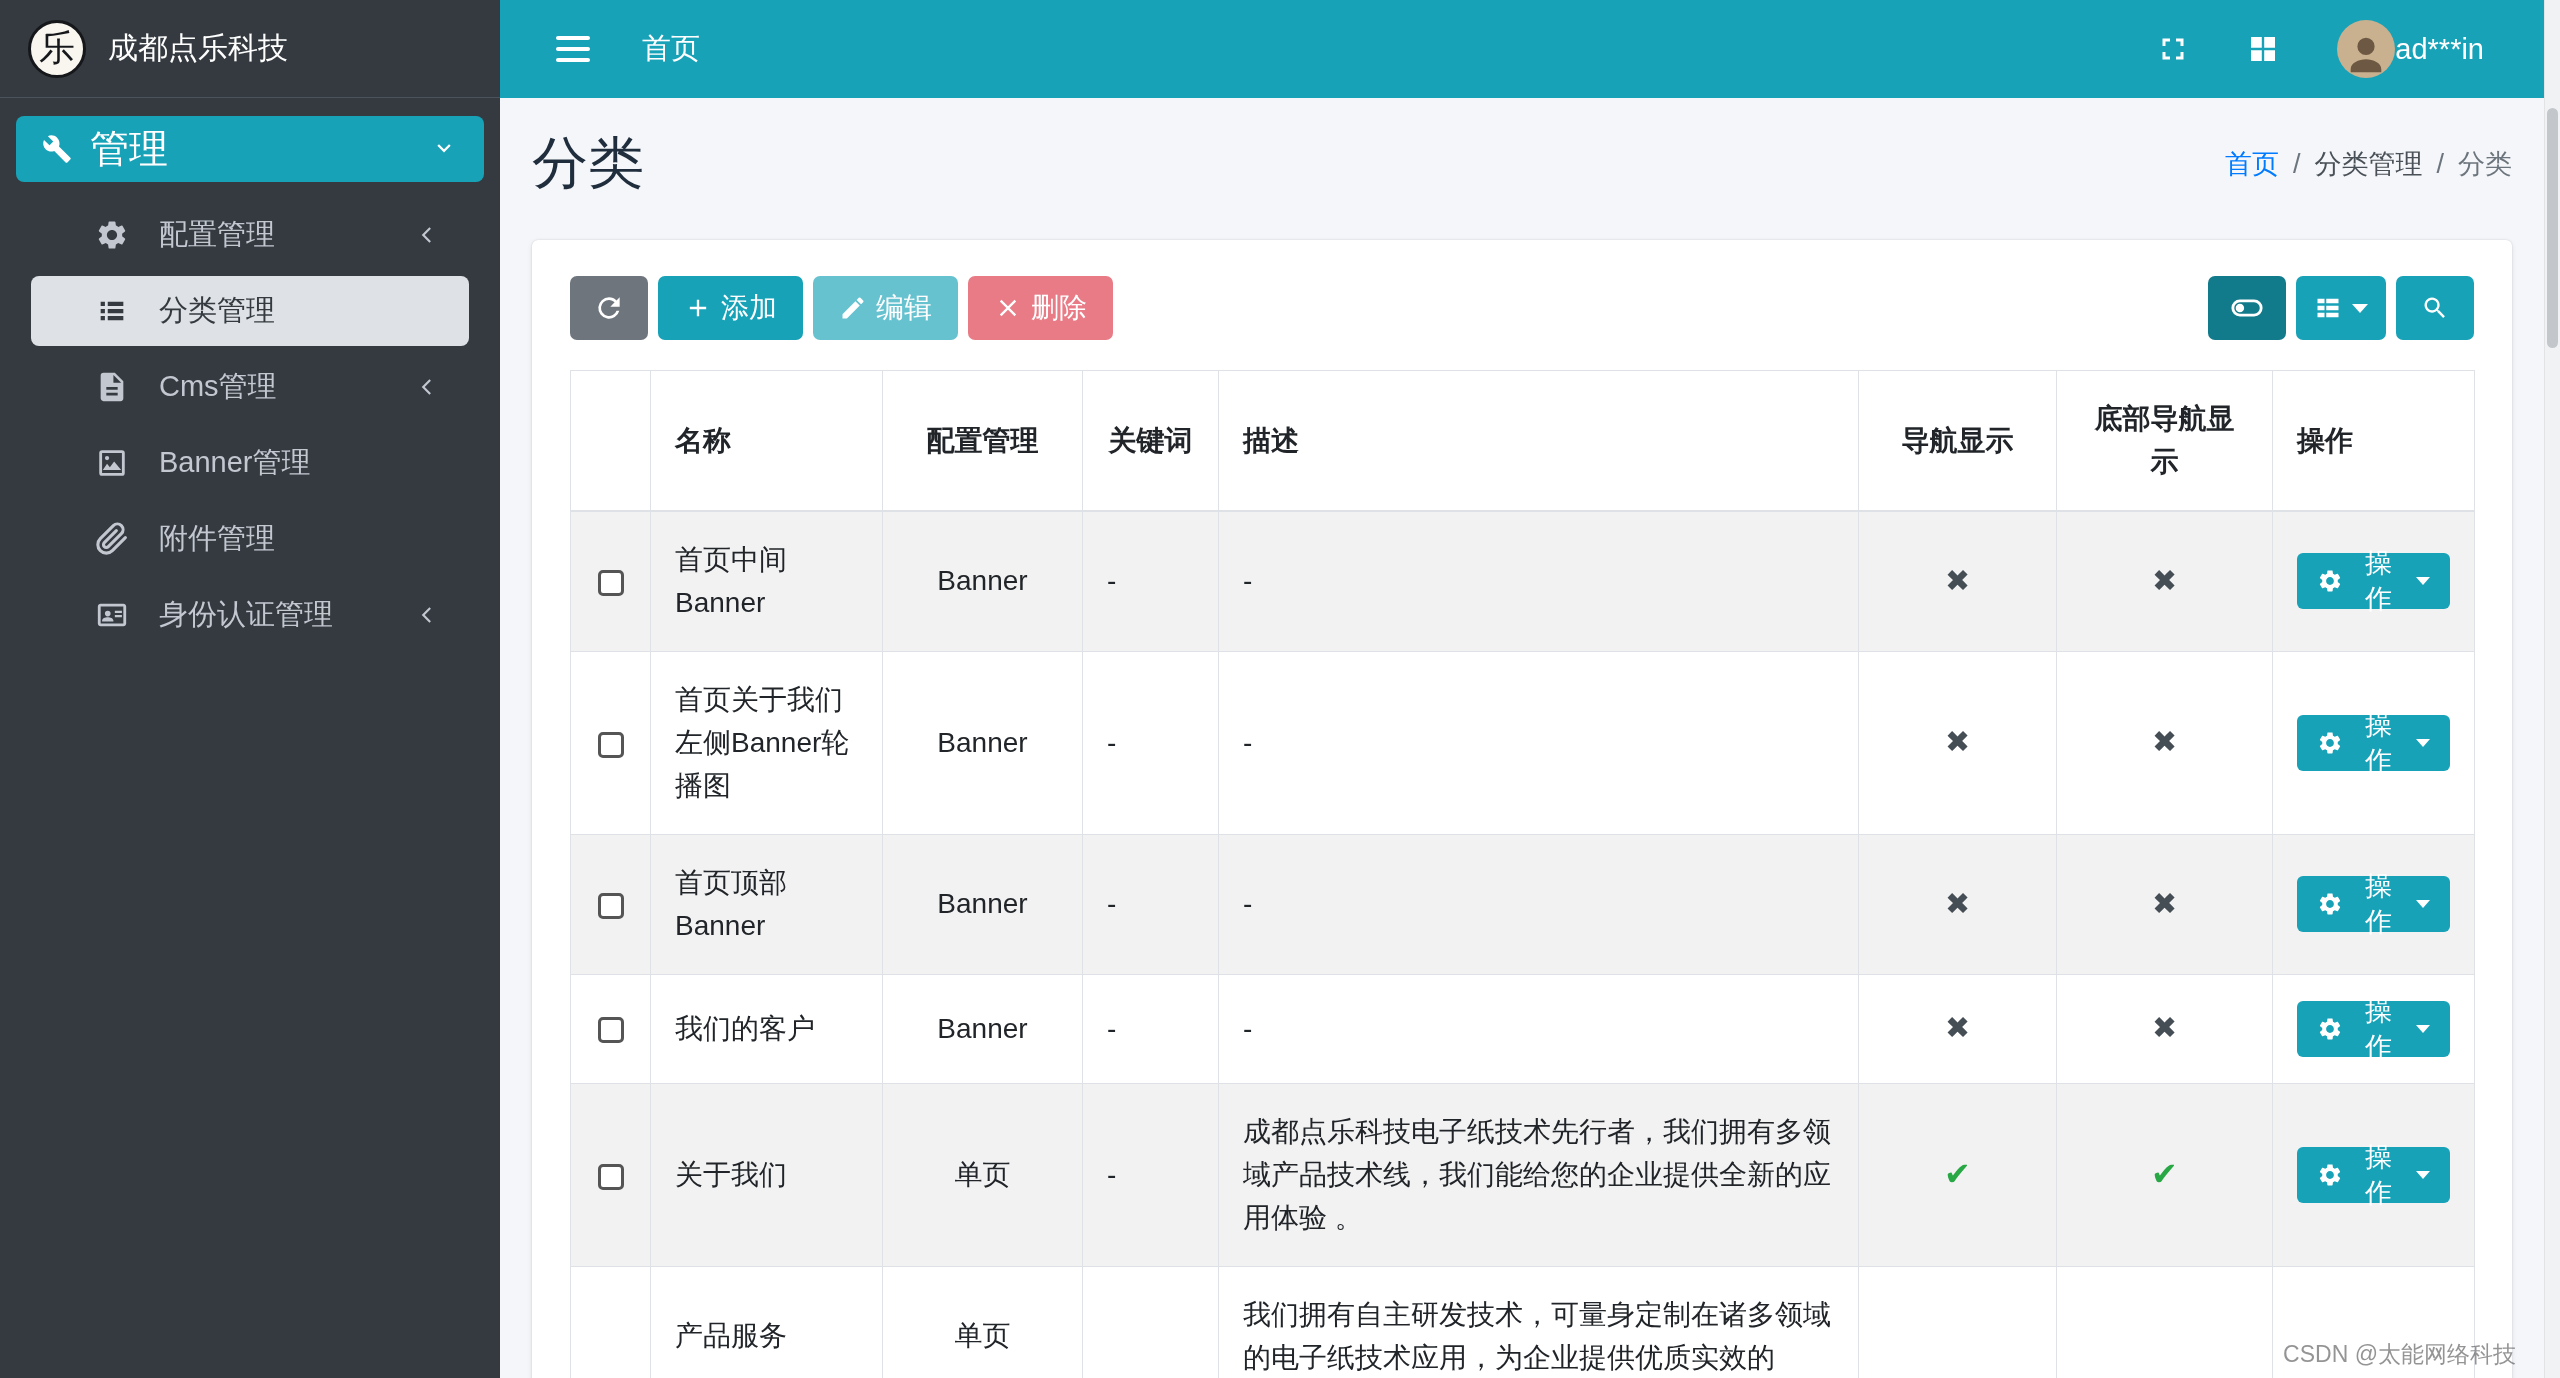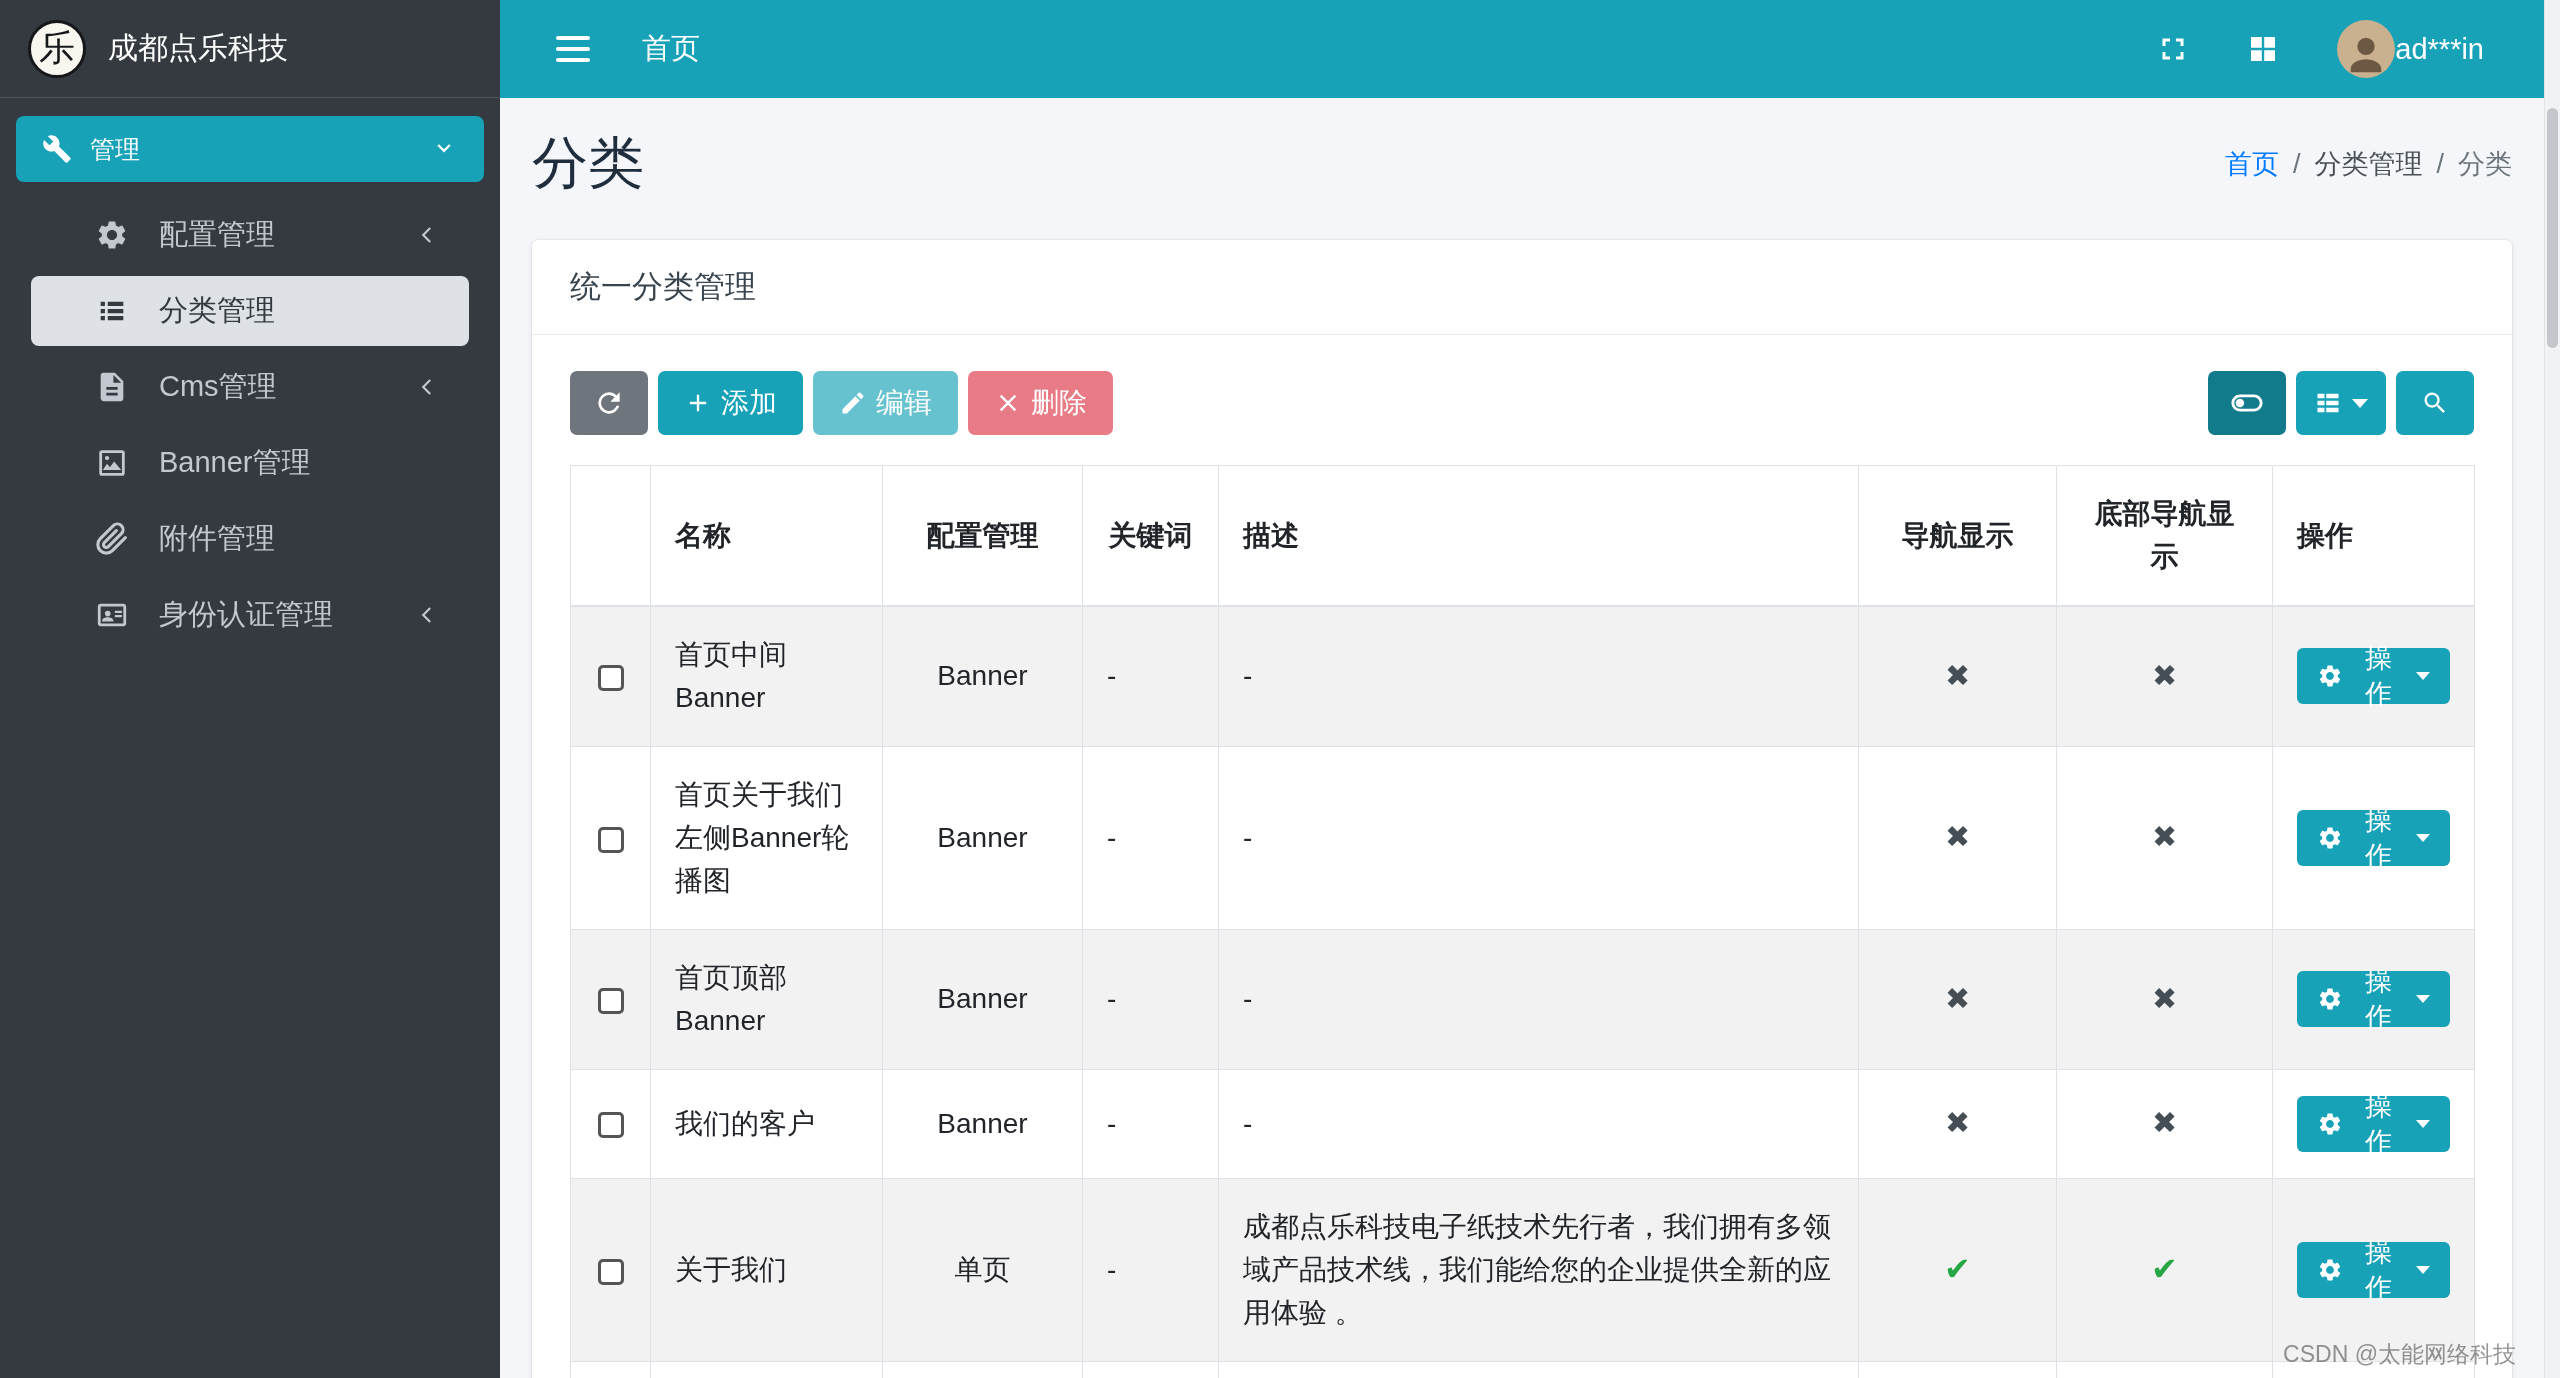--- a/index.html
+++ b/index.html
@@ -7,21 +7,21 @@
   body{font-family:"Liberation Sans","DejaVu Sans",sans-serif;background:#f4f6f9;color:#212529;position:relative}
   .icon{display:inline-flex;flex:none}
   .icon svg{width:100%;height:100%;display:block}
   .hidden{visibility:hidden}
 
   
   .sidebar{position:fixed;left:0;top:0;bottom:0;width:500px;background:#343a40;z-index:20}
   .brand{height:98px;display:flex;align-items:center;padding:0 28px;border-bottom:1px solid #4b545c;cursor:pointer}
   .logo{width:58px;height:58px;border-radius:50%;background:#f8f6ef;border:3px solid #15171a;color:#15171a;display:flex;align-items:center;justify-content:center;font-size:36px;font-family:"DejaVu Serif",serif;flex:none}
   .brand-text{color:#fff;font-size:30px;margin-left:22px;white-space:nowrap}
-  .manage-btn{margin:18px 16px 14px;height:66px;background:#17a2b8;border-radius:8px;display:flex;align-items:center;padding:0 26px;color:#fff;font-size:25px;cursor:pointer}
+  .manage-btn{margin:18px 16px 14px;height:66px;background:#17a2b8;border-radius:8px;display:flex;align-items:center;padding:0 26px;color:#fff;font-size:39px;cursor:pointer}
   .manage-btn .icon{width:30px;height:30px;margin-right:18px}
   .manage-btn .chev{margin-left:auto;width:28px;height:28px;margin-right:0}
   .menu{display:flex;flex-direction:column;gap:6px;padding:4px 15px}
   .nav-item{margin:0 16px;height:70px;border-radius:8px;display:flex;align-items:center;padding:0 28px 0 64px;color:#c2c7d0;font-size:29px;cursor:pointer}
   .nav-item .nav-icon{width:34px;height:34px;margin-right:30px}
   .nav-item .nav-chevron{margin-left:auto;width:26px;height:26px}
   .nav-item.active{background:#dee2e6;color:#343a40}
 
   
   .topbar{position:fixed;left:500px;right:16px;top:0;height:98px;background:#17a2b8;display:flex;align-items:center;padding:0 60px 0 56px;color:#fff;z-index:15}
@@ -231,23 +231,20 @@
     <div class="breadcrumb">
       <a>首页</a>
       <span class="sep">/</span>
       <span class="mid">分类管理</span>
       <span class="sep">/</span>
       <span class="current">分类</span>
     </div>
   </div>
 
   <section class="card">
-    <div class="card-header">
-      <span>统一分类管理</span>
-    </div>
     <div class="card-body">
 
       <div class="toolbar">
         <button class="btn btn-gray">
             <span class="icon">
               <svg viewBox="0 0 24 24" fill="currentColor">
                 <path d="M17.65 6.35A7.95 7.95 0 0 0 12 4a8 8 0 1 0 7.73 10h-2.08A6 6 0 1 1 12 6c1.66 0 3.14.69 4.22 1.78L13 11h7V4l-2.35 2.35z"></path>
               </svg>
             </span>
           </button>

